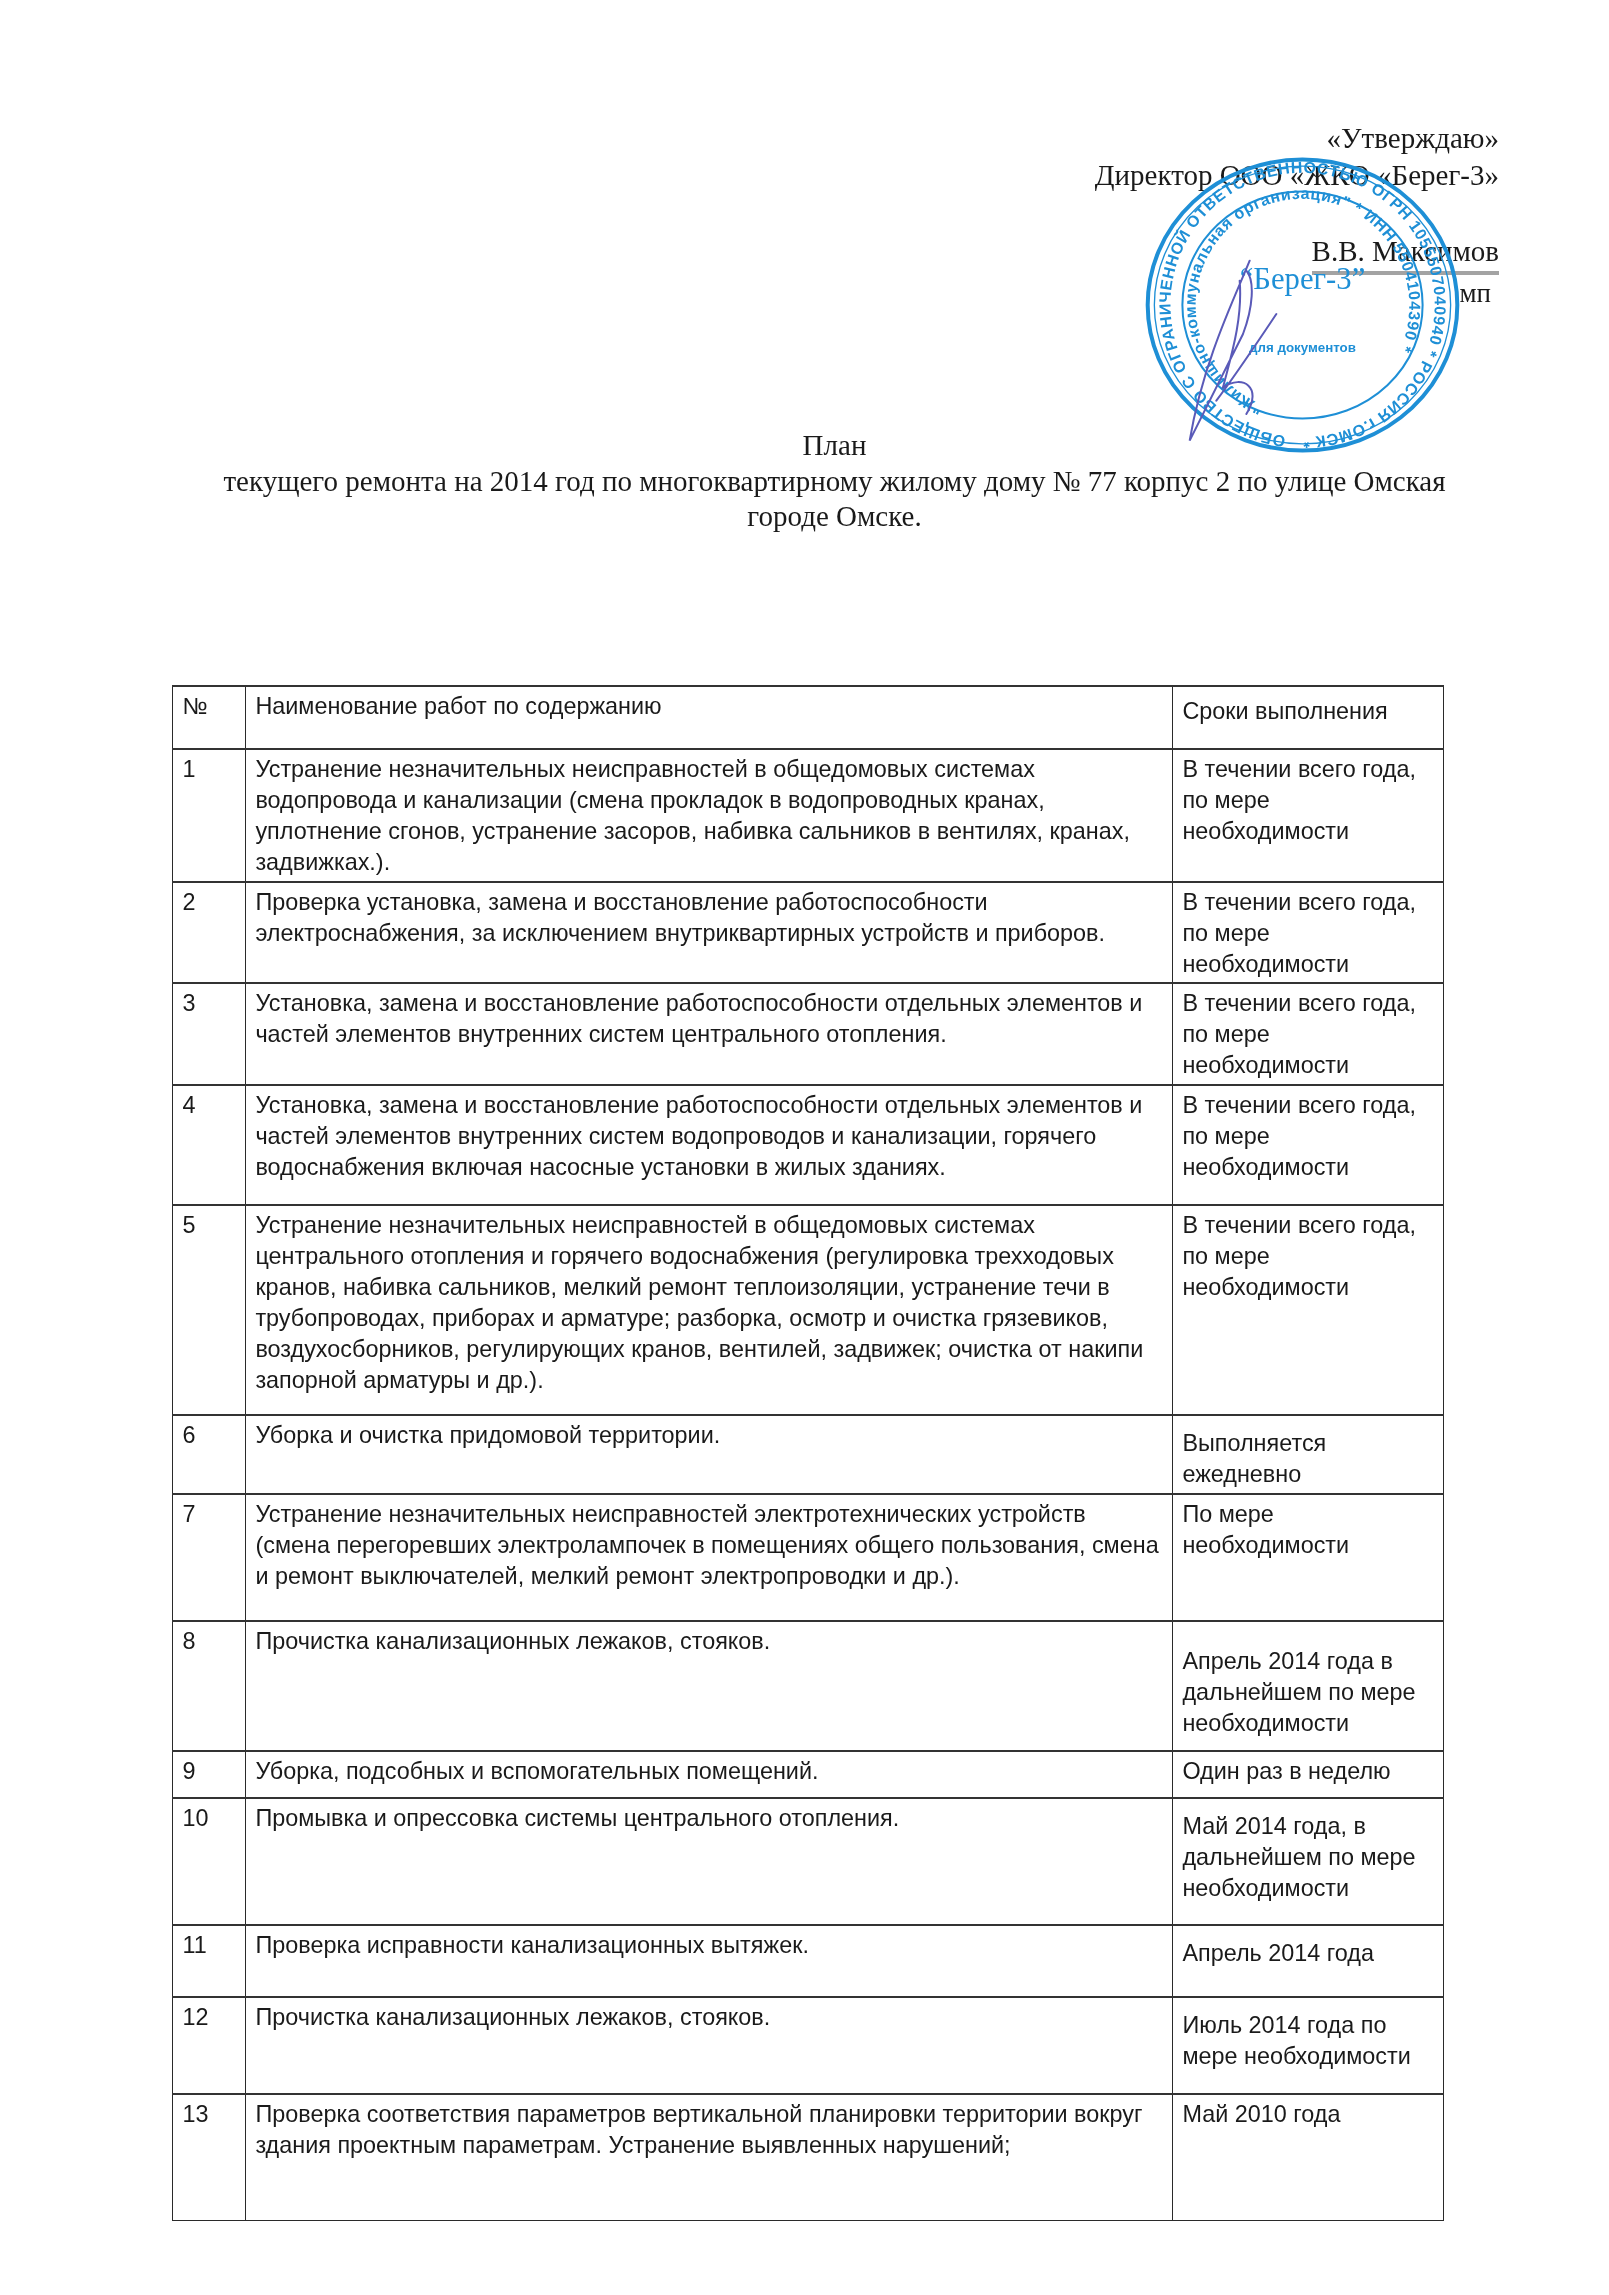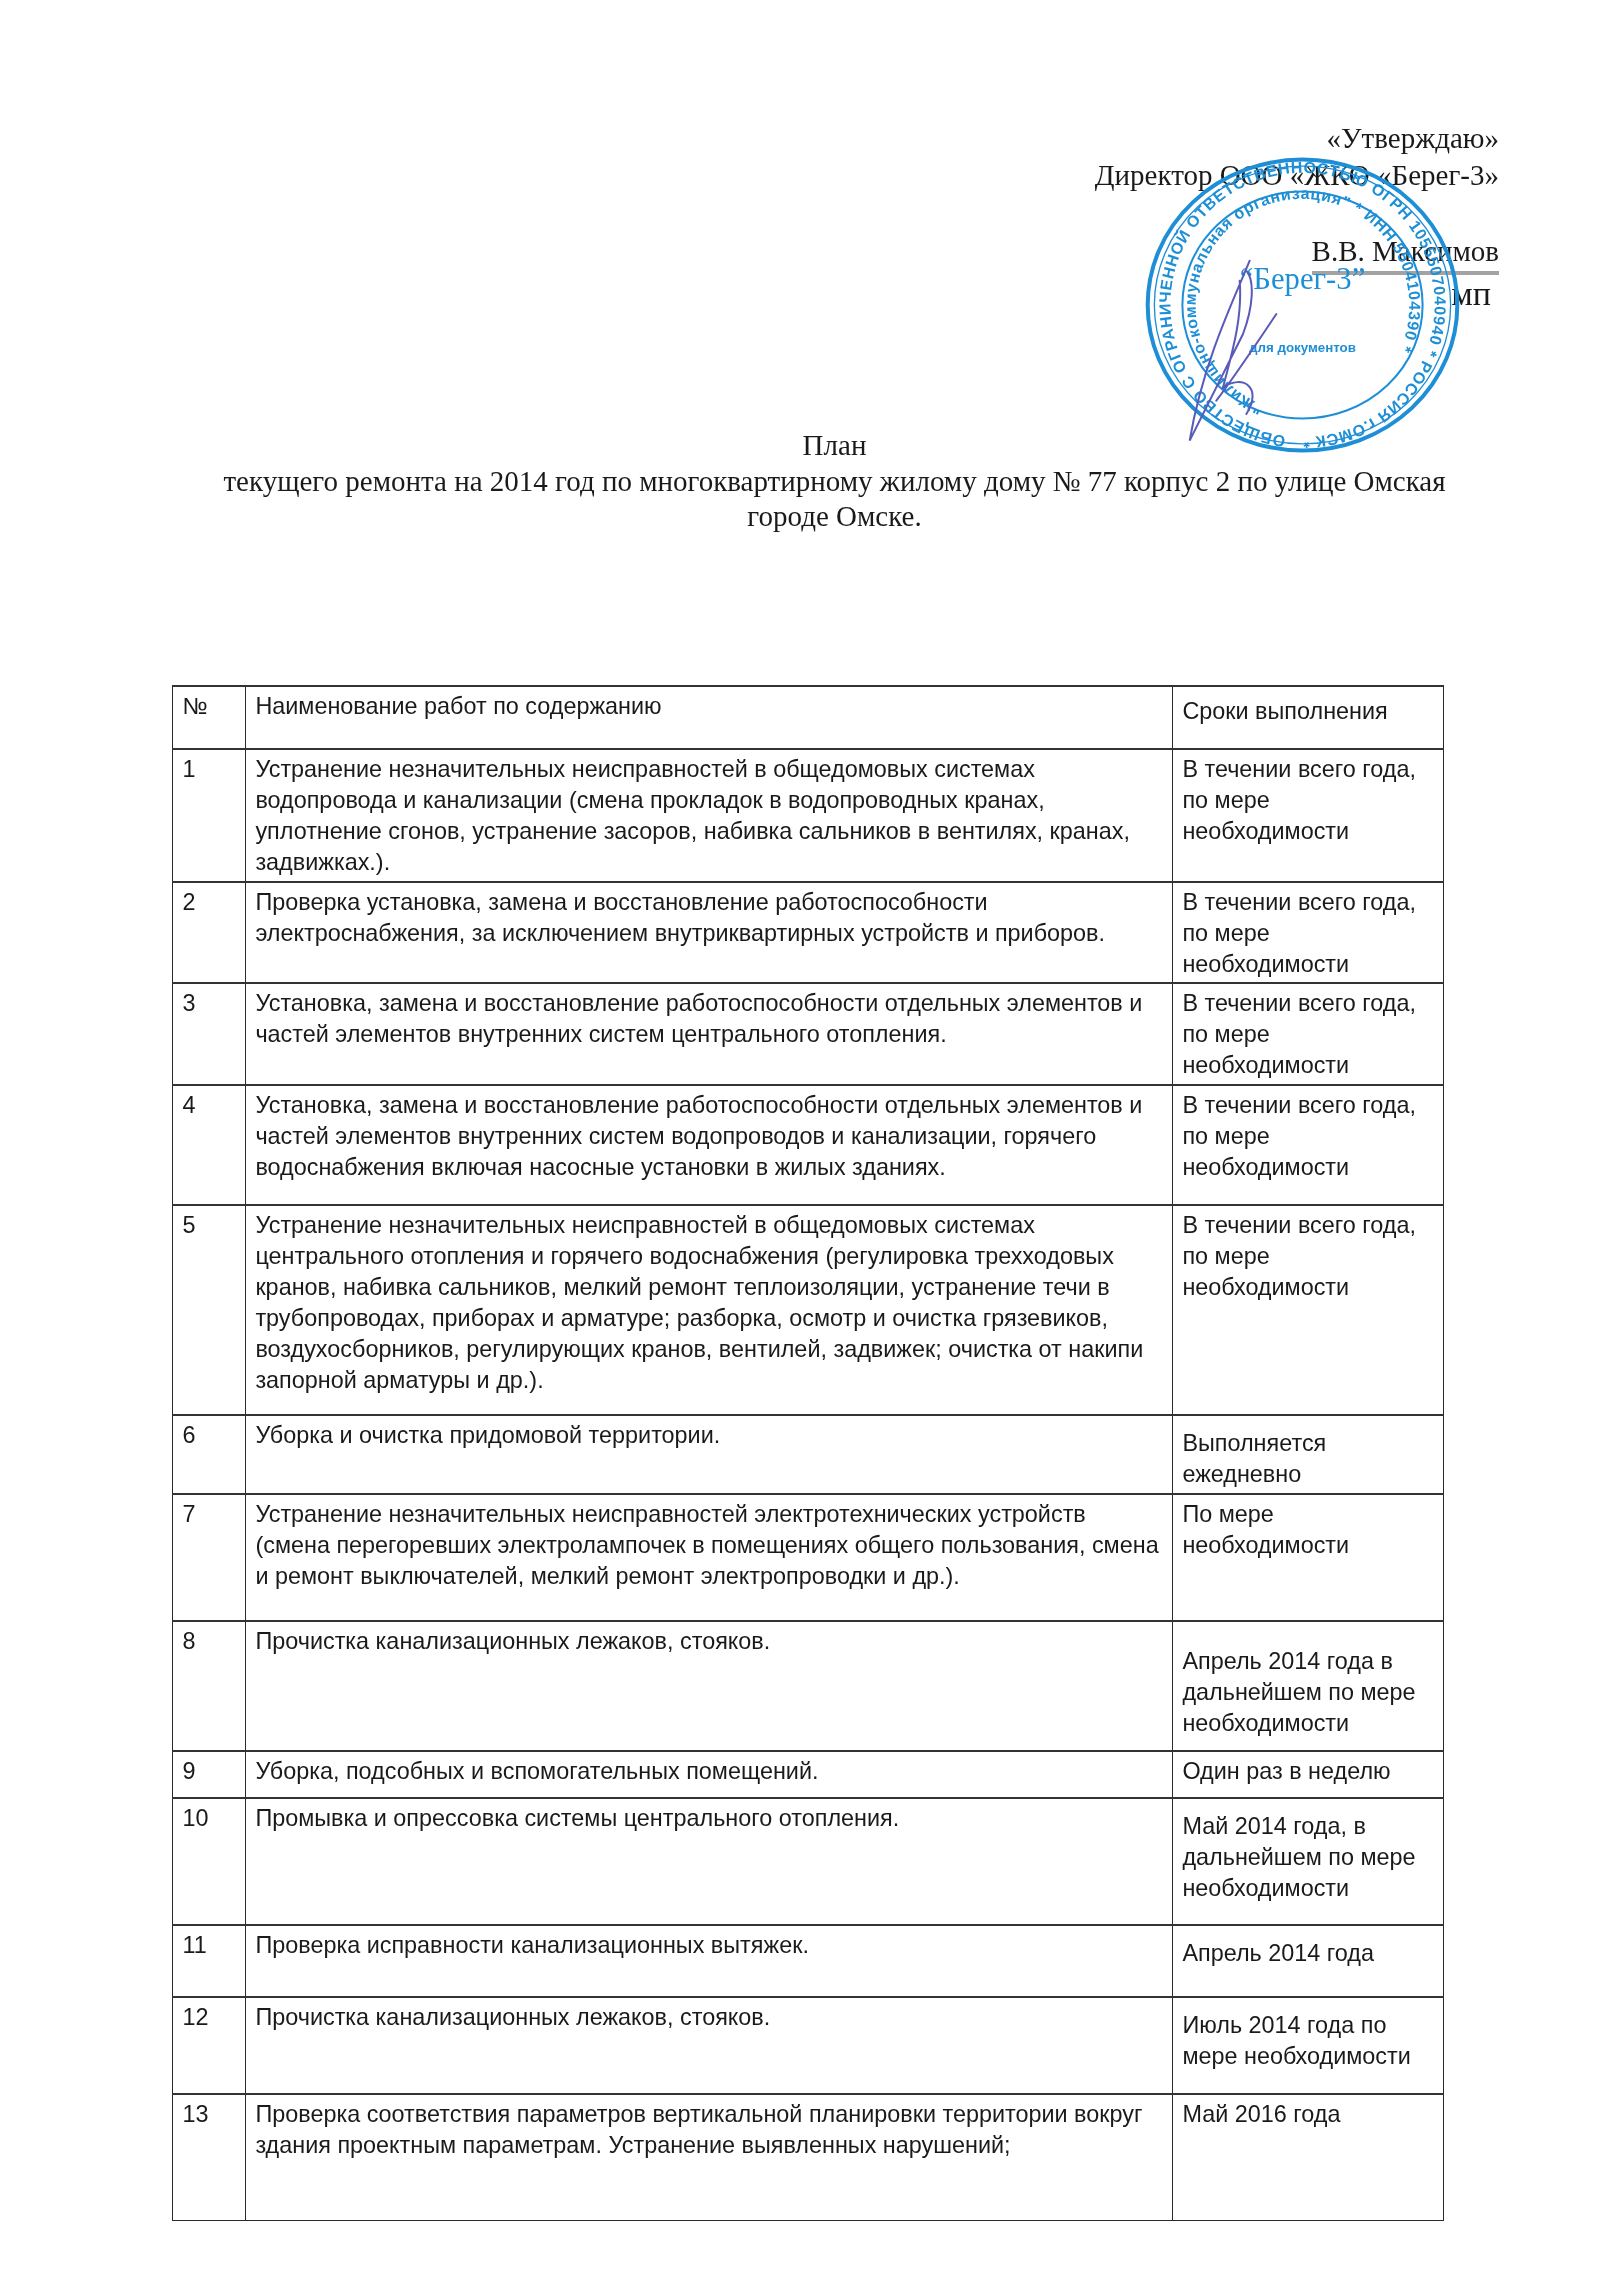--- a/index.html
+++ b/index.html
@@ -10,21 +10,21 @@
   }
   .approve {
     position: absolute; right: 110px; top: 120px; text-align: right;
     font-size: 29px; line-height: 37px;
   }
   .approve .line { display: block; white-space: nowrap; }
   .approve .sign-name {
     display: inline-block; margin-top: 39px;
     border-bottom: 4px solid #a3a3a3; padding-bottom: 1.3px;
   }
-  .approve .mp { display: block; font-size: 34px; margin-top: 0px; padding-right: 8px; }
+  .approve .mp { display: block; font-size: 27px; margin-top: 0px; padding-right: 8px; }
 
   .stamp {
     position: absolute; left: 1129px; top: 152px; width: 347px; height: 304px;
     pointer-events: none;
   }
   .signature { position: absolute; left: 1176px; top: 254px; width: 134px; height: 200px; pointer-events: none; }
 
   .title-block {
     position: absolute; left: 200px; width: 1269px; top: 428px; text-align: center;
     font-size: 29px; line-height: 35px;
@@ -156,17 +156,17 @@
     <td class="term" style="padding-top:12px">Апрель 2014 года</td>
   </tr>
   <tr style="height:97px">
     <td class="num">12</td>
     <td>Прочистка канализационных лежаков, стояков.</td>
     <td class="term" style="padding-top:12px">Июль 2014 года по мере необходимости</td>
   </tr>
   <tr style="height:127px">
     <td class="num">13</td>
     <td class="justify">Проверка соответствия параметров вертикальной планировки территории вокруг здания проектным параметрам. Устранение выявленных нарушений;</td>
-    <td class="term top">Май 2016 года</td>
+    <td class="term top">Май 2010 года</td>
   </tr>
 </tbody>
   </table>
 
 
 </body></html>

